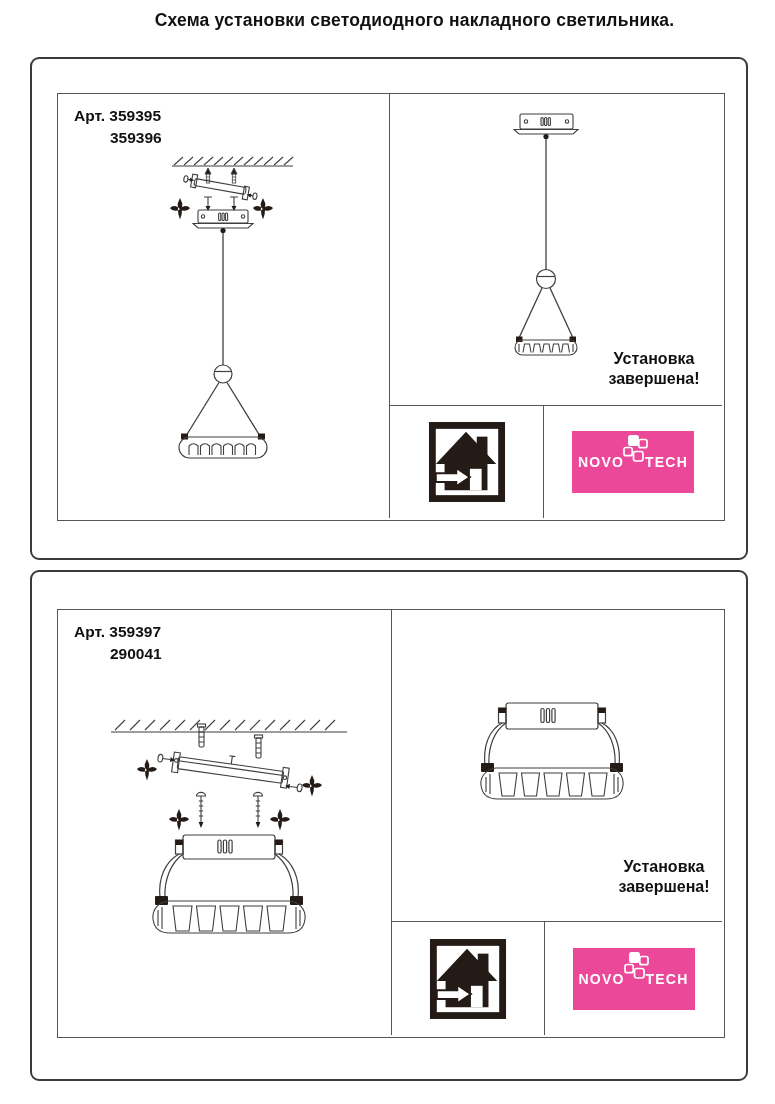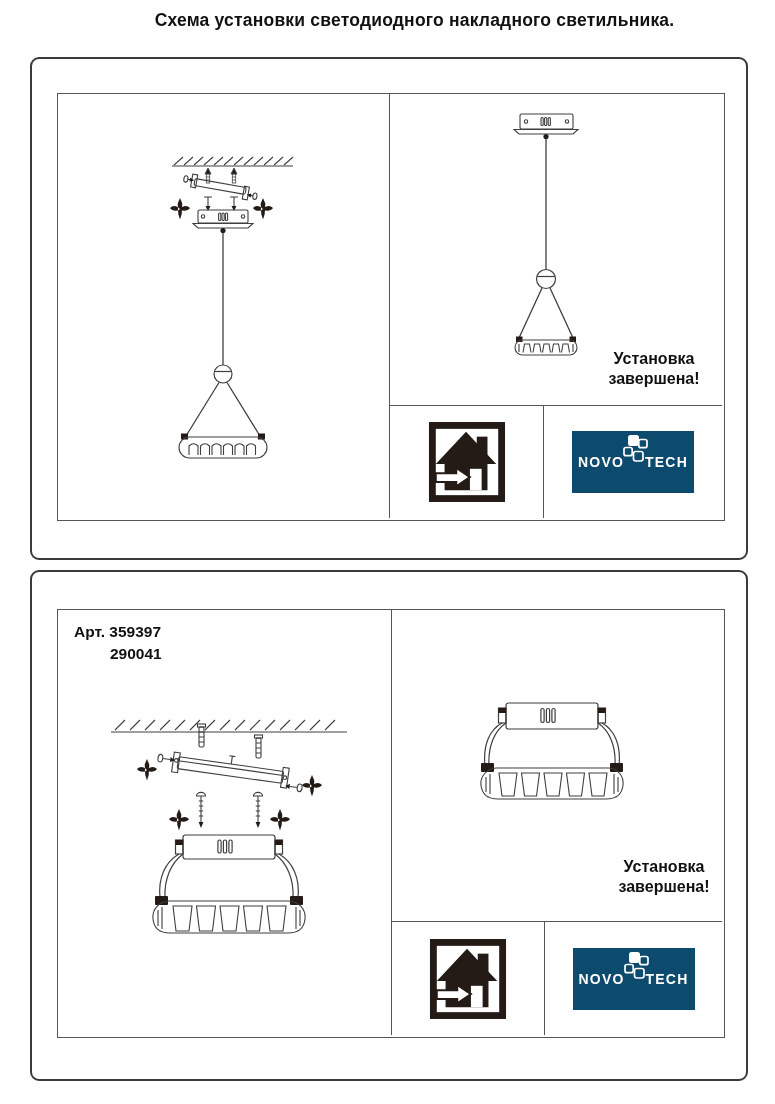--- a/index.html
+++ b/index.html
@@ -18,34 +18,38 @@
   .cell-logo1{left:486px;top:312px;width:178px;height:112px;display:flex;align-items:center;justify-content:center;}
   .cell-left2{left:0;top:0;width:334px;height:425px;border-right:1px solid #565656;}
   .cell-rt2{left:334px;top:0;width:330px;height:312px;border-bottom:1px solid #565656;}
   .cell-house2{left:334px;top:312px;width:153px;height:113px;border-right:1px solid #565656;display:flex;align-items:center;justify-content:center;}
   .cell-logo2{left:487px;top:312px;width:177px;height:113px;display:flex;align-items:center;justify-content:center;}
   .article{position:absolute;left:16px;top:11px;font-size:15.5px;font-weight:bold;line-height:22px;white-space:nowrap;}
   .article .num2{display:block;margin-left:36px;}
   .status{position:absolute;width:172px;text-align:center;font-size:16px;font-weight:bold;line-height:20px;}
   .status-1{left:178px;top:255px;}
   .status-2{left:186px;top:247px;}
-  .logo{width:122px;height:62px;background:#0c4a6e;display:flex;align-items:center;justify-content:center;color:#fff;font-weight:bold;font-size:14px;letter-spacing:1.2px;}
+  .logo{width:122px;height:62px;background:#ec4899;display:flex;align-items:center;justify-content:center;color:#fff;font-weight:bold;font-size:14px;letter-spacing:1.2px;}
   .logo svg{margin:-16px -3px 0 -3px;}
   svg{display:block;}
   .diagram{position:absolute;}
 </style>
 </head>
 <body>
 
 <div class="title">Схема установки светодиодного накладного светильника.</div>
 
 <div class="panel panel1">
   <div class="inner inner1">
 
     <div class="cell cell-left1">
+      <div class="article">
+        <span>Арт.</span>&nbsp;<span>359395</span>
+        <span class="num2">359396</span>
+      </div>
 
       <svg class="diagram" style="left:82px;top:49px" width="185" height="332" viewBox="0 0 185 332">
         <defs>
           <path id="sd-a" d="M0,-11 L2.3,-5.5 L1.7,5 L0,10.5 L-1.7,5 L-2.3,-5.5 Z M-0.5,-0.6 C-3,-3.6 -7.5,-4 -10,-1 C-8,2 -3.5,2.4 -0.5,0.7 Z M0.5,-0.6 C3,-3.6 7.5,-4 10,-1 C8,2 3.5,2.4 0.5,0.7 Z" fill="#241b16"></path>
         </defs>
         <g stroke="#3f3f3f" stroke-width="1.1" fill="none">
           <path d="M32,23 h121"></path>
           <path d="M34,22 l9,-8 M44,22 l9,-8 M54,22 l9,-8 M64,22 l9,-8 M74,22 l9,-8 M84,22 l9,-8 M94,22 l9,-8 M104,22 l9,-8 M114,22 l9,-8 M124,22 l9,-8 M134,22 l9,-8 M144,22 l9,-8"></path>
         </g>
         <g fill="#241b16" stroke="#3f3f3f" stroke-width="0.8">

